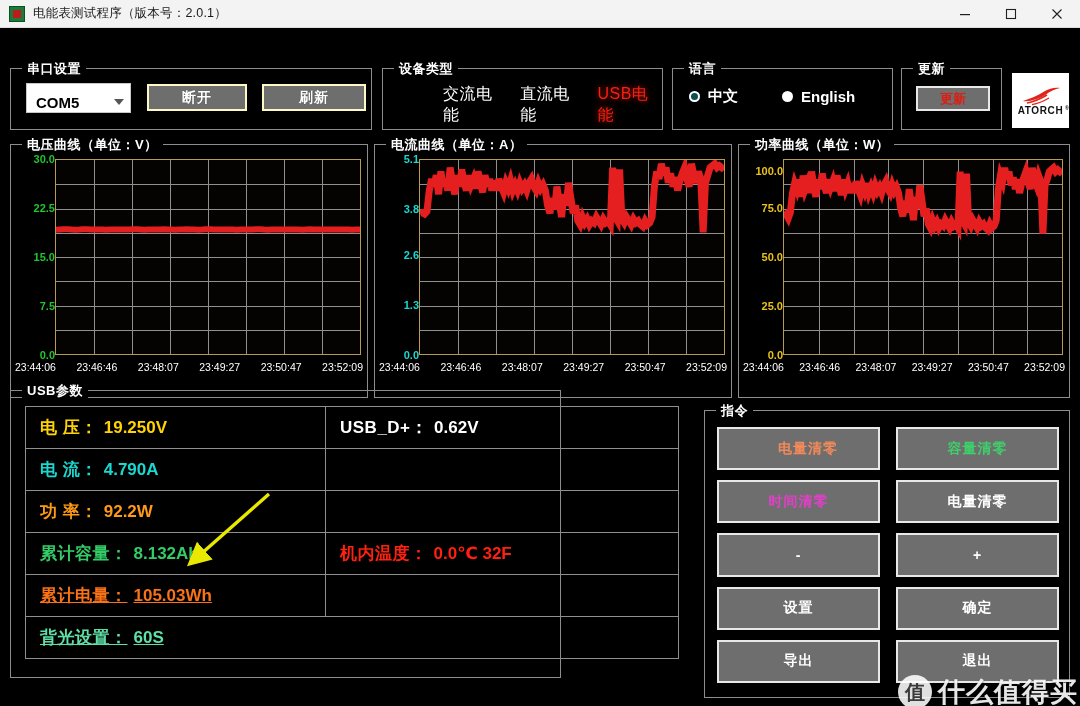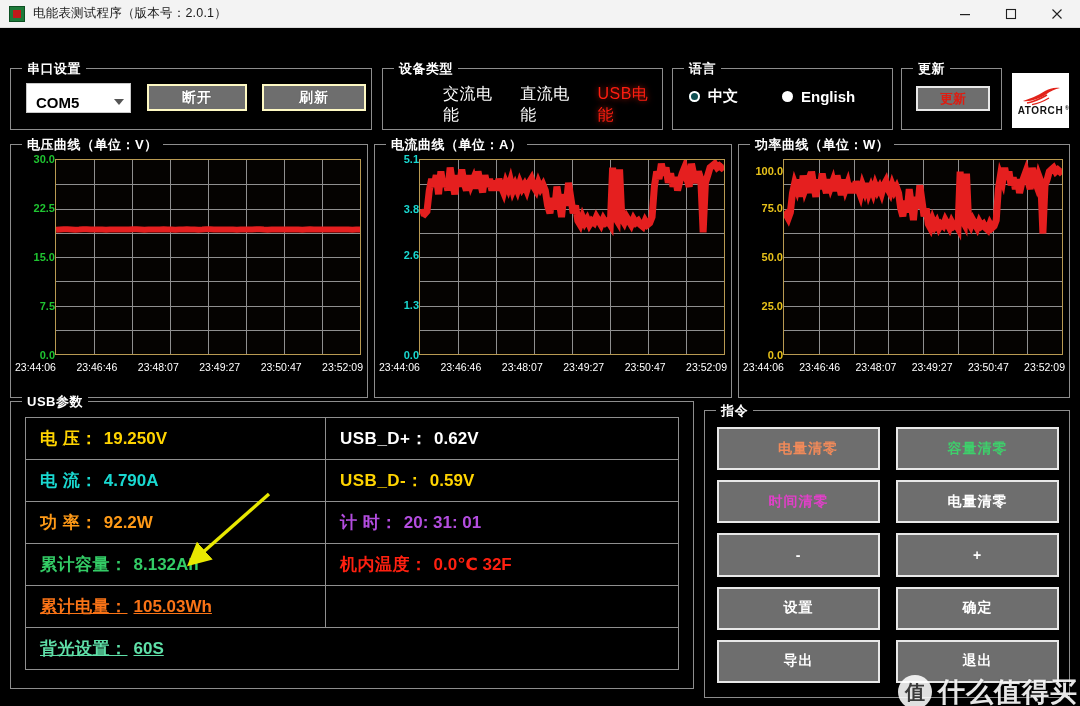--- a/index.html
+++ b/index.html
@@ -188,21 +188,21 @@
     left: 2px; right: 2px;
     top: 216px; height: 16px;
     display: flex;
     justify-content: space-between;
     color: #ffffff;
     font-size: 10.5px;
     padding: 0 2px;
   }
 
   
-  #grp-usb { left: 10px; top: 373px; width: 684px; height: 288px; }
+  #grp-usb { left: 10px; top: 362px; width: 551px; height: 288px; }
   .ptable {
     position: absolute;
     left: 14px; top: 15px;
     width: 654px; height: 253px;
     border: 1px solid #8f8f8f;
     display: flex; flex-direction: column;
   }
   .prow { display: flex; flex: 1 1 0; border-bottom: 1px solid #8f8f8f; min-height: 0; }
   .prow:last-child { border-bottom: none; }
   .pcell {
@@ -470,33 +470,25 @@
           <div class="pcell right" style="color: rgb(255, 255, 255);">
             <span class="lbl">USB_D+：</span>
             <span class="val">0.62V</span>
           </div>
         </div>
         <div class="prow">
           <div class="pcell left" style="color: rgb(25, 216, 208);">
             <span class="lbl">电    流：</span>
             <span class="val">4.790A</span>
           </div>
-          <div class="pcell right" style="color: rgb(255, 212, 0);">
-            <span class="lbl">USB_D-：</span>
-            <span class="val">0.59V</span>
-          </div>
         </div>
         <div class="prow">
           <div class="pcell left" style="color: rgb(255, 154, 23);">
             <span class="lbl">功    率：</span>
             <span class="val">92.2W</span>
-          </div>
-          <div class="pcell right" style="color: rgb(180, 77, 224);">
-            <span class="lbl">计    时：</span>
-            <span class="val">20: 31: 01</span>
           </div>
         </div>
         <div class="prow">
           <div class="pcell left" style="color: rgb(51, 204, 102);">
             <span class="lbl">累计容量：</span>
             <span class="val">8.132Ah</span>
           </div>
           <div class="pcell right" style="color: rgb(255, 32, 16);">
             <span class="lbl">机内温度：</span>
             <span class="val">0.0℃ 32F</span>

